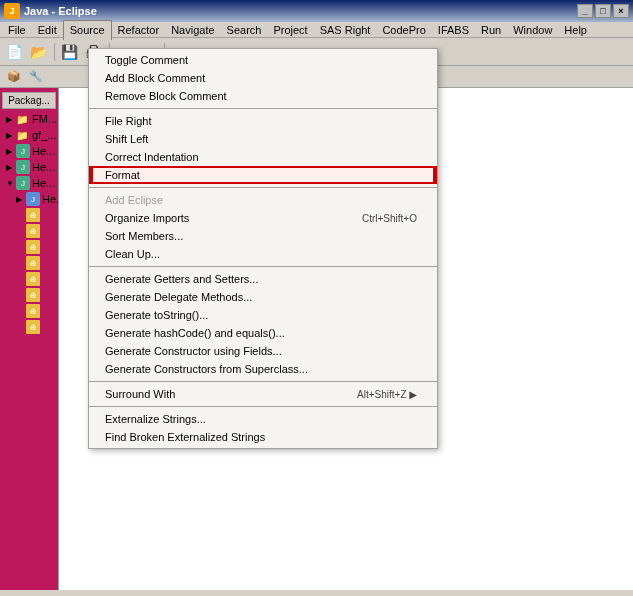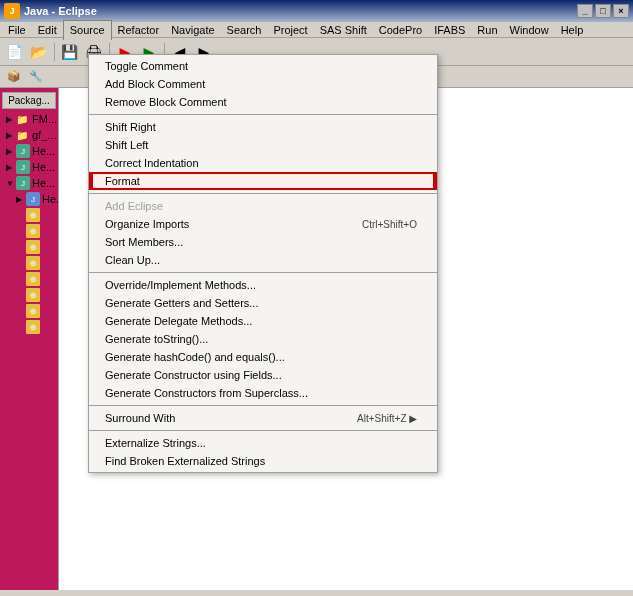--- a/index.html
+++ b/index.html
@@ -197,21 +197,21 @@
     
     .content-area {
       flex: 1;
       background: white;
       overflow: hidden;
     }
 
     
     .dropdown-overlay {
       position: absolute;
-      top: 54px;
+      top: 48px;
       left: 88px;
       width: 350px;
       background: #f5f4f0;
       border: 1px solid #a0a0a0;
       box-shadow: 2px 2px 6px rgba(0,0,0,0.3);
       z-index: 1000;
       padding: 2px 0;
     }
     .dropdown-item {
       padding: 3px 20px 3px 16px;
@@ -272,21 +272,21 @@
 </div>
 
 <div class="menu-bar">
   <div class="menu-item">File</div>
   <div class="menu-item">Edit</div>
   <div class="menu-item active">Source</div>
   <div class="menu-item">Refactor</div>
   <div class="menu-item">Navigate</div>
   <div class="menu-item">Search</div>
   <div class="menu-item">Project</div>
-  <div class="menu-item">SAS Shift</div>
+  <div class="menu-item">SAS Right</div>
   <div class="menu-item">CodePro</div>
   <div class="menu-item">IFABS</div>
   <div class="menu-item">Run</div>
   <div class="menu-item">Window</div>
   <div class="menu-item">Help</div>
 </div>
 
 <div class="toolbar">
   <div class="toolbar-btn">📄</div>
   <div class="toolbar-btn">📂</div>
@@ -377,21 +377,21 @@
     <span>Toggle Comment</span>
   </div>
   <div class="dropdown-item">
     <span>Add Block Comment</span>
   </div>
   <div class="dropdown-item">
     <span>Remove Block Comment</span>
   </div>
   <div class="dropdown-separator"></div>
   <div class="dropdown-item">
-    <span>Shift Right</span>
+    <span>File Right</span>
   </div>
   <div class="dropdown-item">
     <span>Shift Left</span>
   </div>
   <div class="dropdown-item">
     <span>Correct Indentation</span>
   </div>
   <div class="dropdown-item highlighted format-highlight">
     <span>Format</span>
   </div>
@@ -404,23 +404,20 @@
     <span class="shortcut">Ctrl+Shift+O</span>
   </div>
   <div class="dropdown-item">
     <span>Sort Members...</span>
   </div>
   <div class="dropdown-item">
     <span>Clean Up...</span>
   </div>
   <div class="dropdown-separator"></div>
   <div class="dropdown-item">
-    <span>Override/Implement Methods...</span>
-  </div>
-  <div class="dropdown-item">
     <span>Generate Getters and Setters...</span>
   </div>
   <div class="dropdown-item">
     <span>Generate Delegate Methods...</span>
   </div>
   <div class="dropdown-item">
     <span>Generate toString()...</span>
   </div>
   <div class="dropdown-item">
     <span>Generate hashCode() and equals()...</span>

